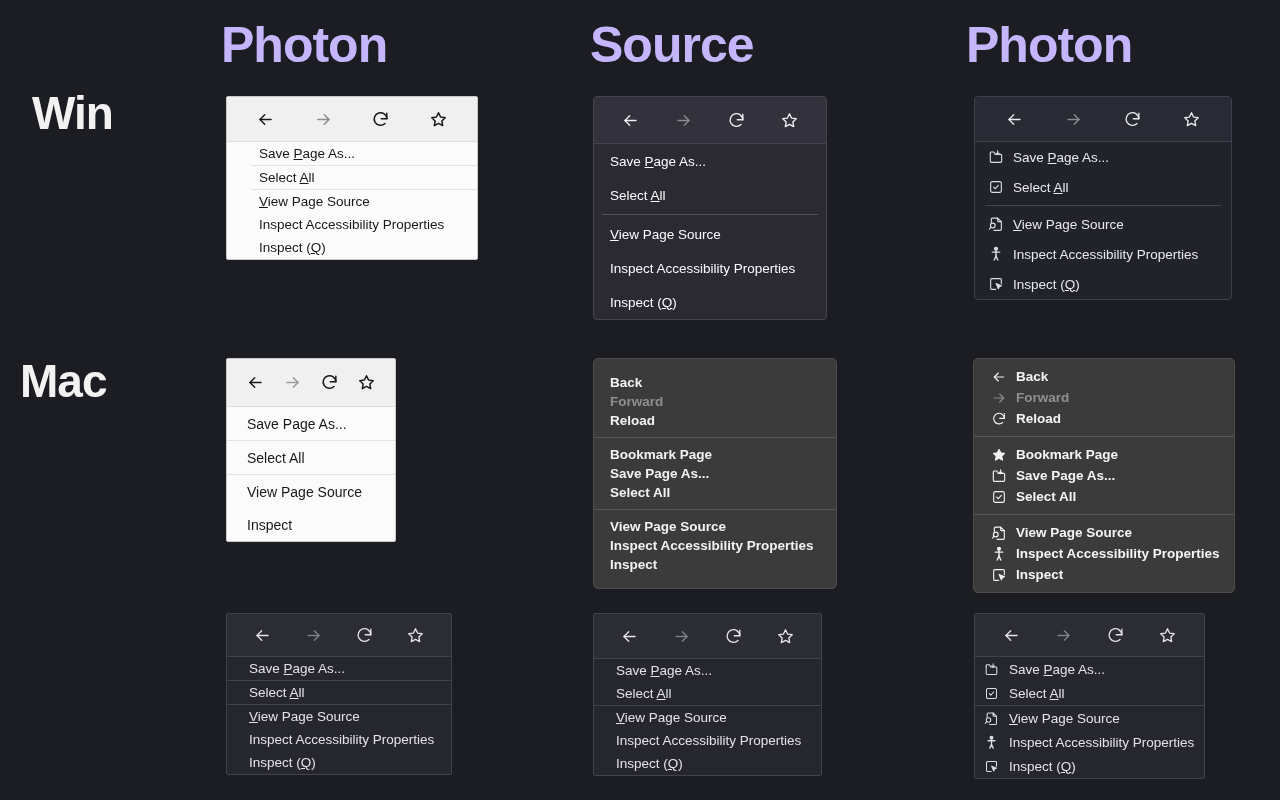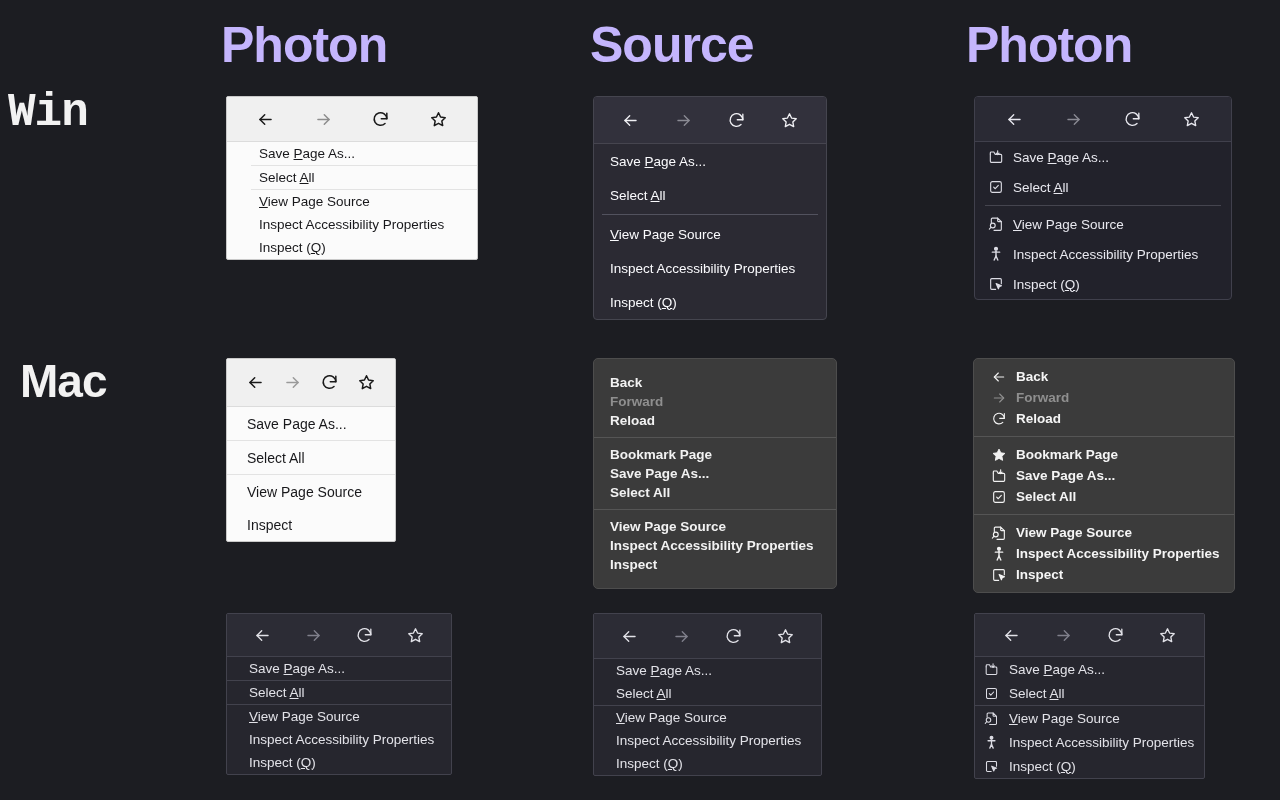--- a/index.html
+++ b/index.html
@@ -170,21 +170,21 @@
 </style>
 </head>
 <body>
 
 <div id="grid">
 
   <div class="col-head" style="left:221px; top:20px;">Photon</div>
   <div class="col-head" style="left:590px; top:20px;">Source</div>
   <div class="col-head" style="left:966px; top:20px;">Photon</div>
 
-  <div class="row-head" style="left:8px; top:90px;font-family:Liberation Mono, monospace;">Win</div>
+  <div class="row-head" style="left:32px; top:90px;">Win</div>
   <div class="row-head" style="left:20px; top:358px;">Mac</div>
 
   <div class="menu" id="photon-win">
       <div class="toolbar">
         <div class="tbtn">
           <svg width="19" height="19" viewBox="0 0 24 24" fill="none" stroke="#1a1a1a" stroke-width="1.9" stroke-linecap="round" stroke-linejoin="round">
             <path d="M19 12H5"></path>
             <path d="M11 18l-6-6 6-6"></path>
           </svg>
         </div>

